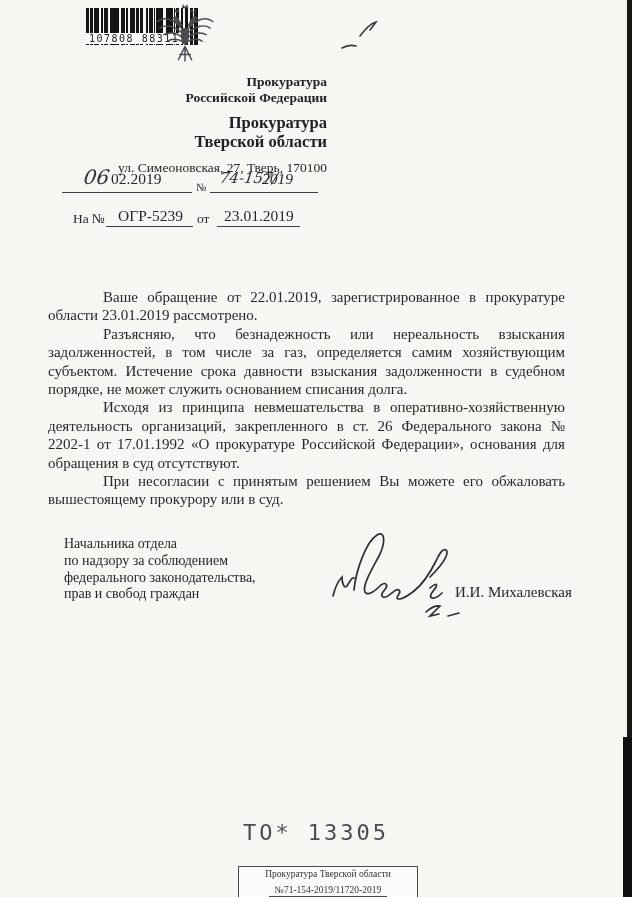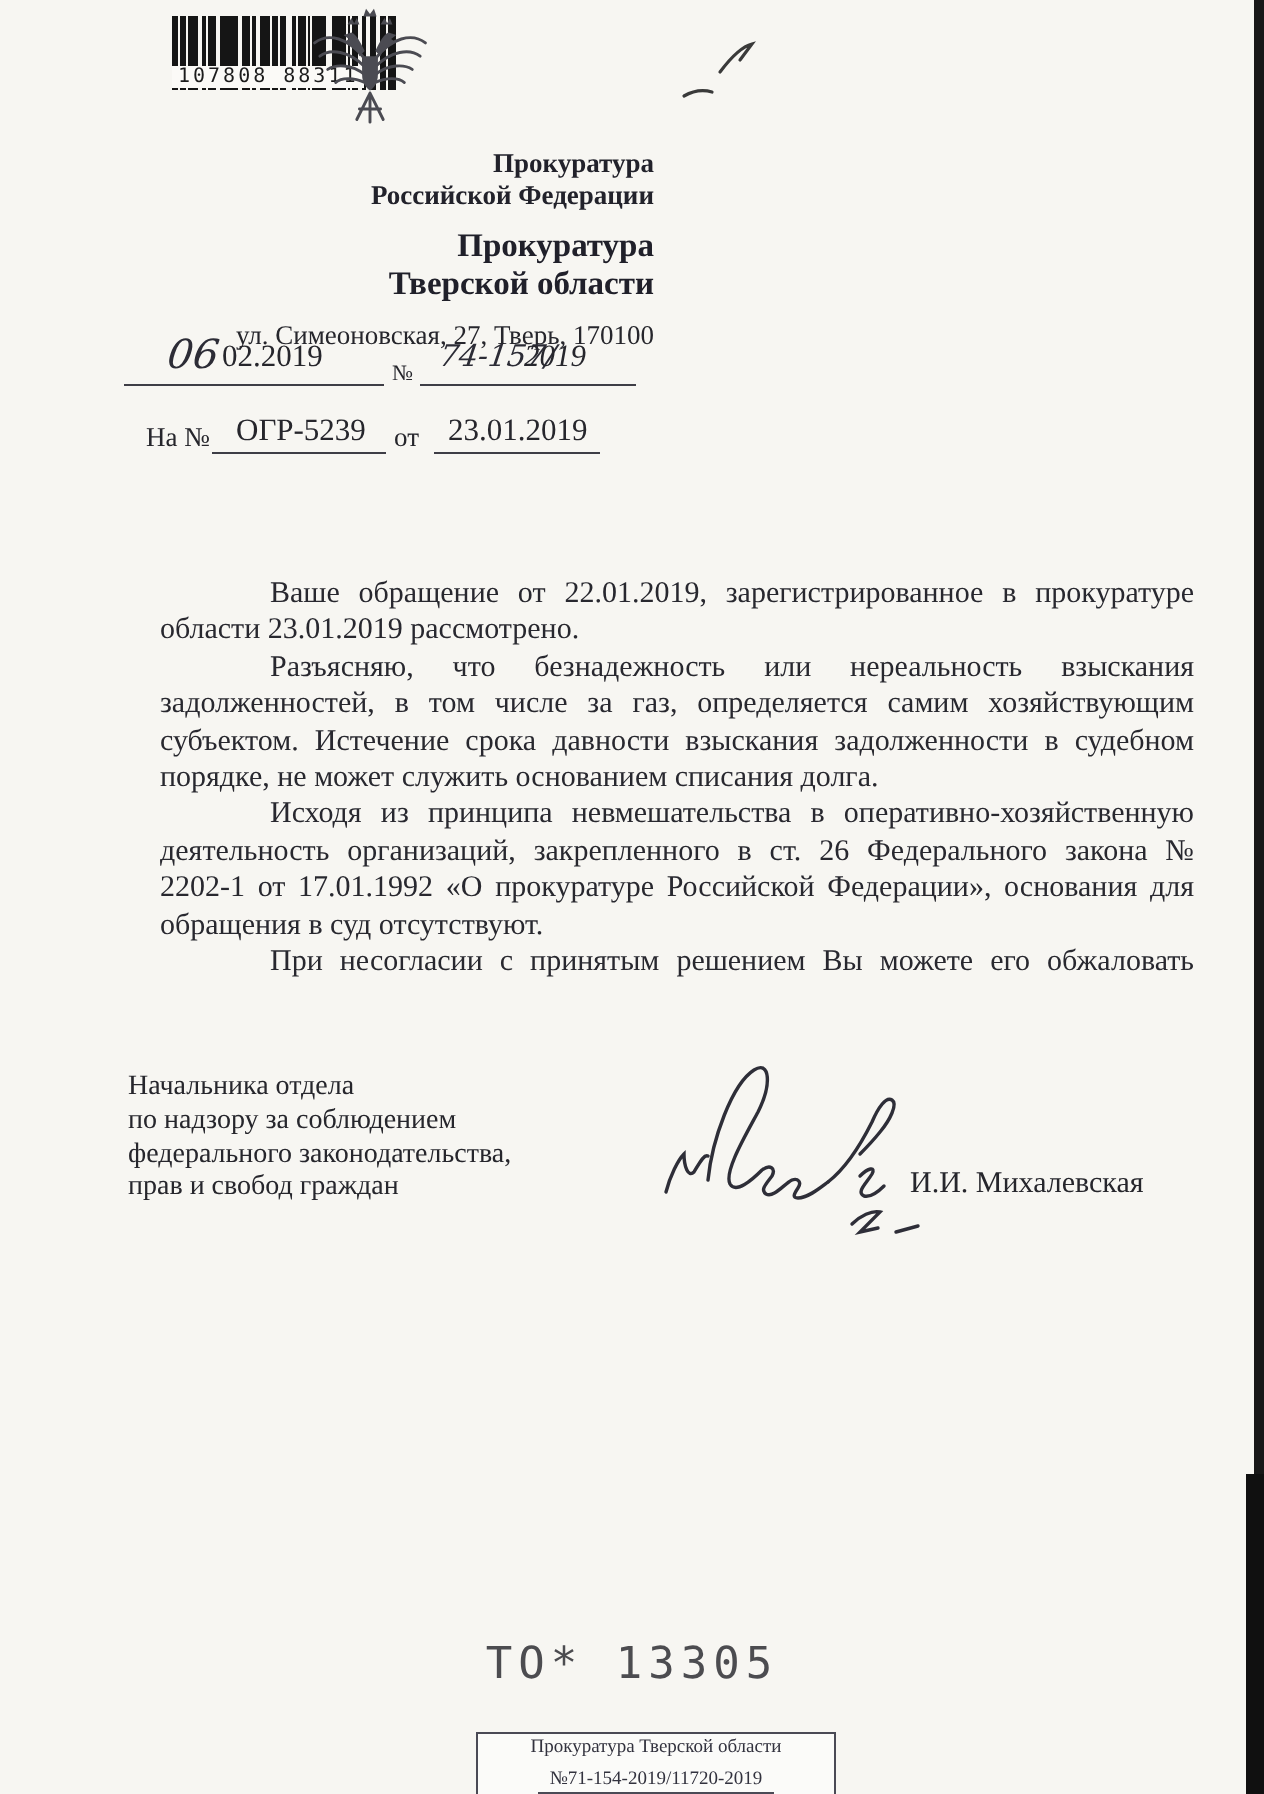--- a/index.html
+++ b/index.html
@@ -37,21 +37,21 @@
   
   .ref { position:absolute; left:0; top:0; width:340px; }
   .hand {
     font-family:"DejaVu Serif", serif; font-style:italic; color:#2c2c36;
     transform:skewX(-8deg); display:inline-block;
   }
   .uline { position:absolute; height:0; border-top:1px solid #3e3e46; }
   .abs { position:absolute; white-space:nowrap; }
 
   
-  .body-text { position:absolute; left:80px; top:288px; width:517px; font-size:15px; line-height:18.4px; color:#28282f; }
+  .body-text { position:absolute; left:48px; top:288px; width:517px; font-size:15px; line-height:18.4px; color:#28282f; }
   .jline { text-align:justify; text-align-last:justify; }
   .lastline { text-align-last:auto; }
   .indent { text-indent:55px; }
 
   
   .post { position:absolute; left:64px; top:536px; width:260px; font-size:14px; line-height:16.8px; }
   .sig-svg { position:absolute; left:326px; top:528px; width:142px; height:106px; }
   .signer { position:absolute; left:455px; top:584px; font-size:15px; white-space:nowrap; }
 
   
@@ -141,20 +141,21 @@
     <div class="jline lastline">области 23.01.2019 рассмотрено.</div>
     <div class="jline indent">Разъясняю, что безнадежность или нереальность взыскания</div>
     <div class="jline">задолженностей, в том числе за газ, определяется самим хозяйствующим</div>
     <div class="jline">субъектом. Истечение срока давности взыскания задолженности в судебном</div>
     <div class="jline lastline">порядке, не может служить основанием списания долга.</div>
     <div class="jline indent">Исходя из принципа невмешательства в оперативно-хозяйственную</div>
     <div class="jline">деятельность организаций, закрепленного в ст. 26 Федерального закона №</div>
     <div class="jline">2202-1 от 17.01.1992 «О прокуратуре Российской Федерации», основания для</div>
     <div class="jline lastline">обращения в суд отсутствуют.</div>
     <div class="jline indent">При несогласии с принятым решением Вы можете его обжаловать</div>
+    <div class="jline lastline">вышестоящему прокурору или в суд.</div>
   </div>
 
   <div class="post">
     <div>Начальника отдела</div>
     <div>по надзору за соблюдением</div>
     <div>федерального законодательства,</div>
     <div>прав и свобод граждан</div>
   </div>
 
   <svg class="sig-svg" viewBox="0 0 142 106">

